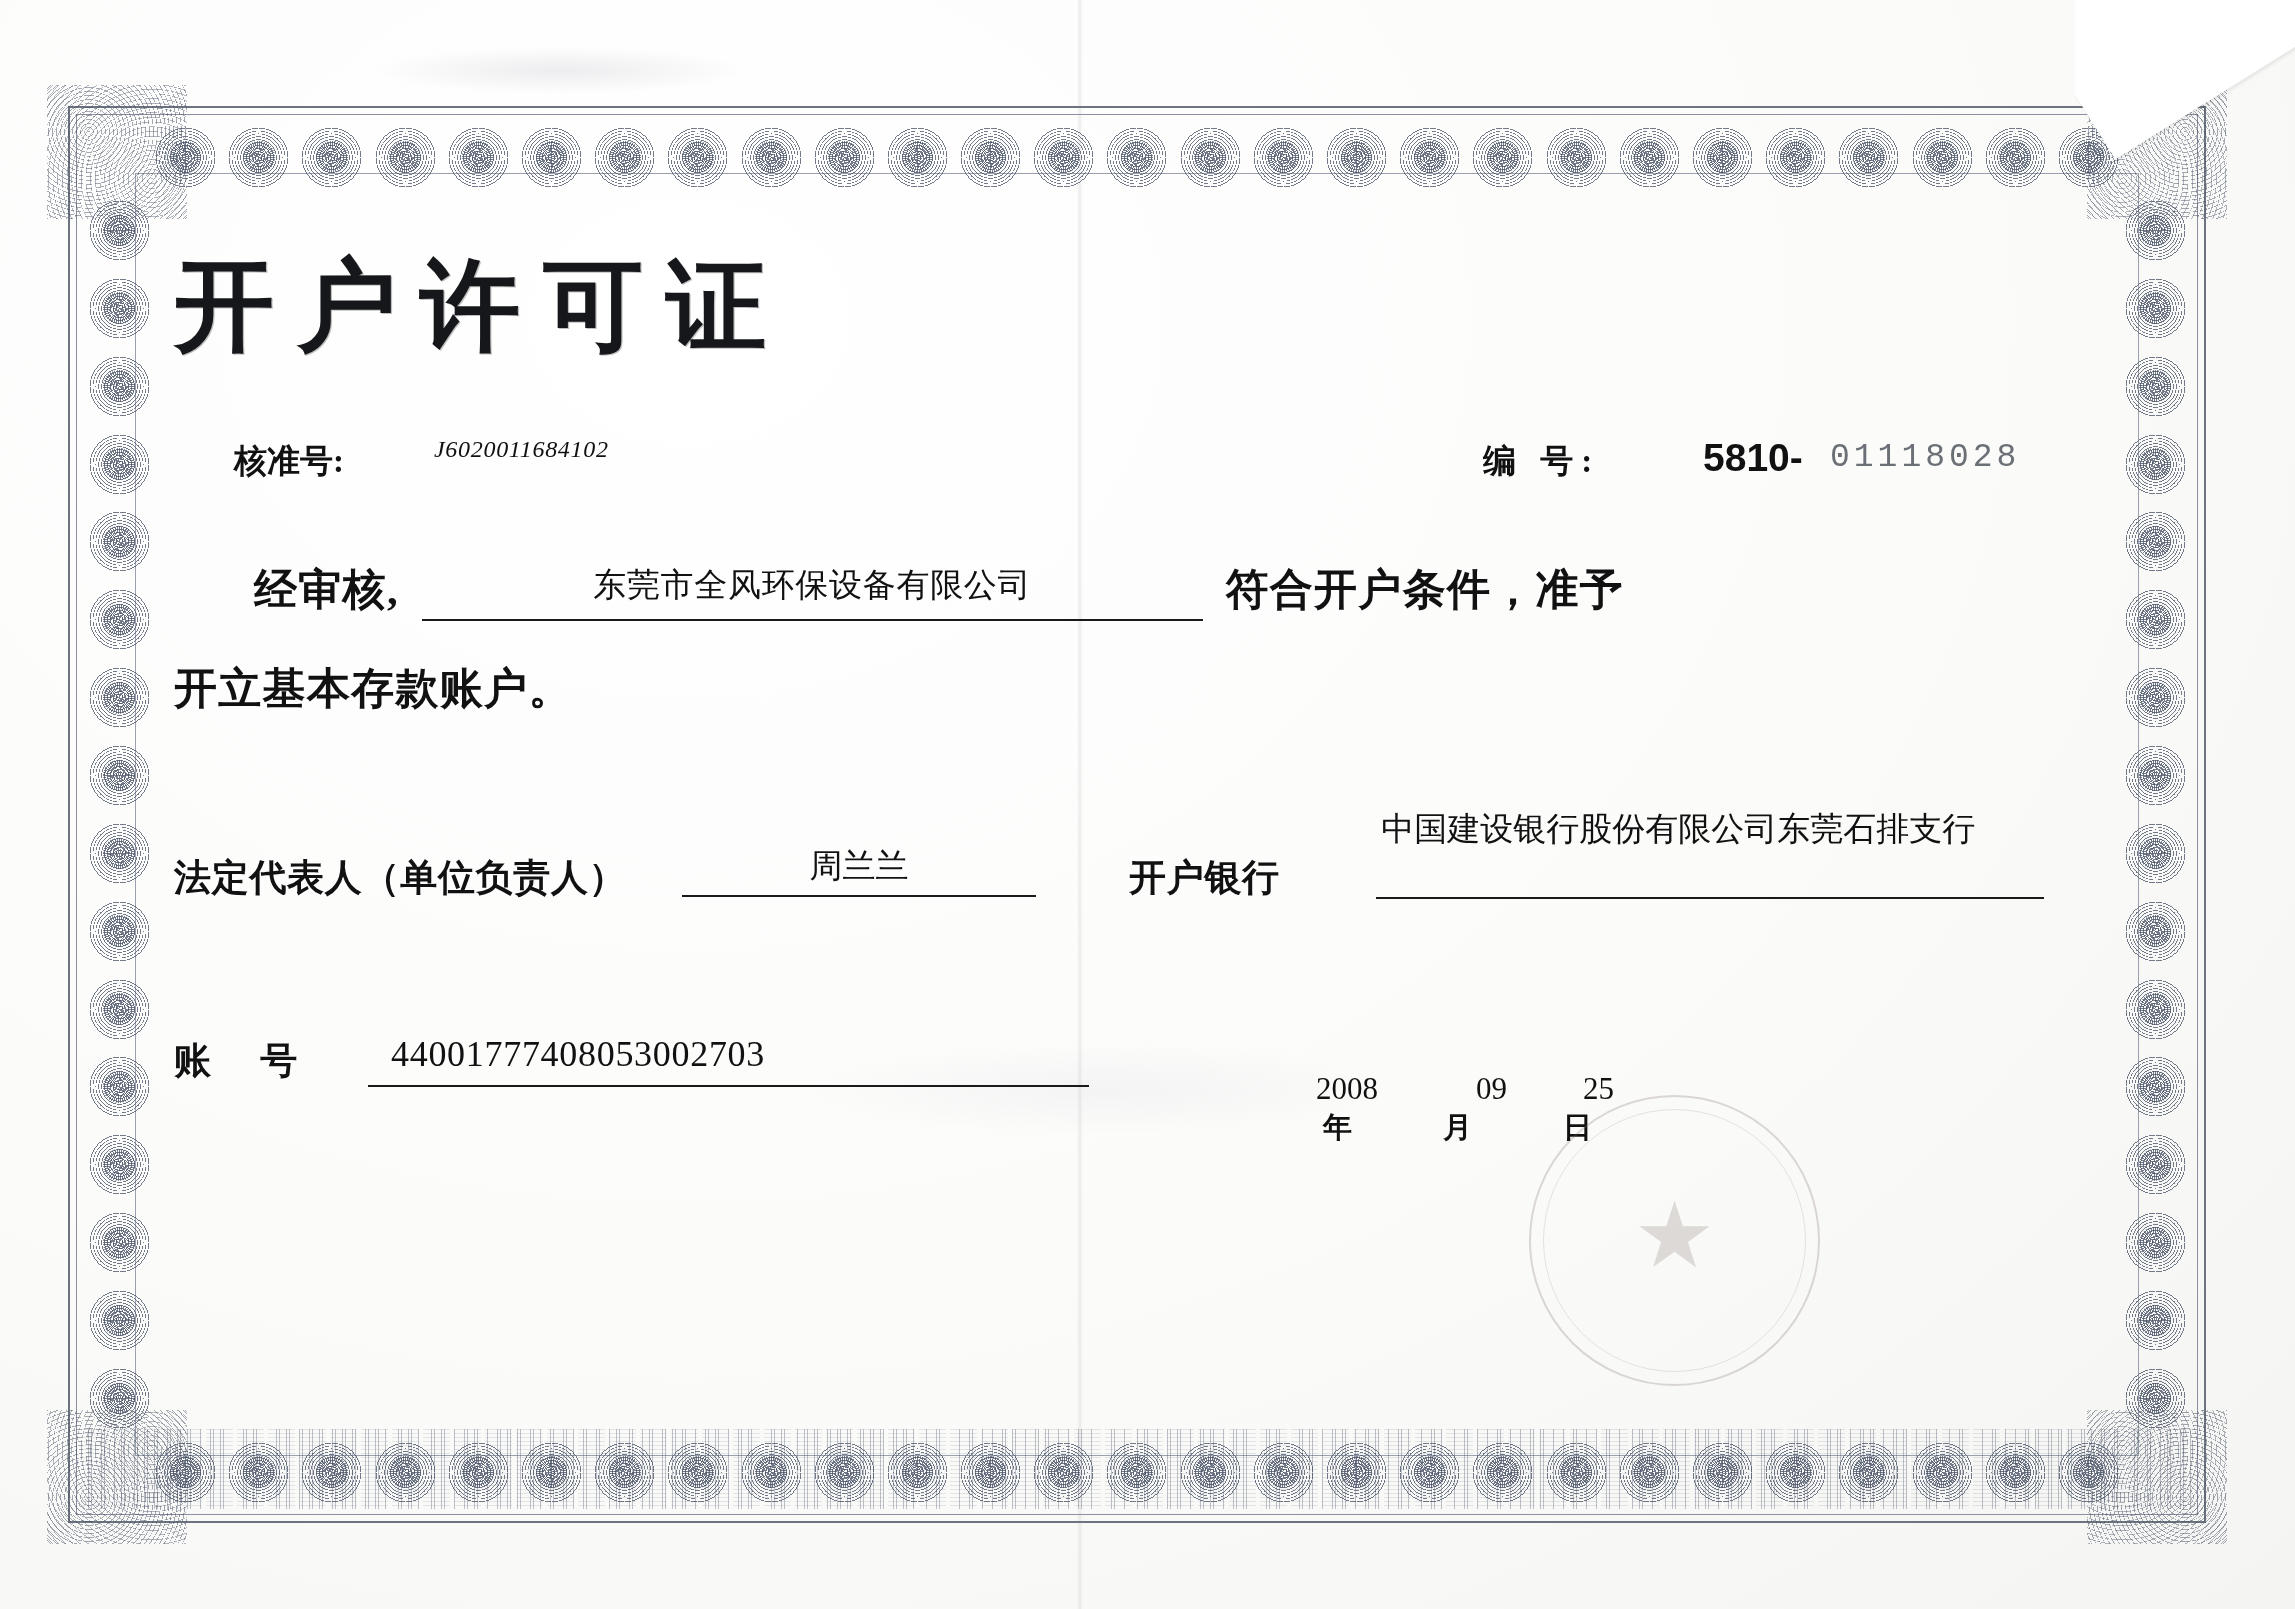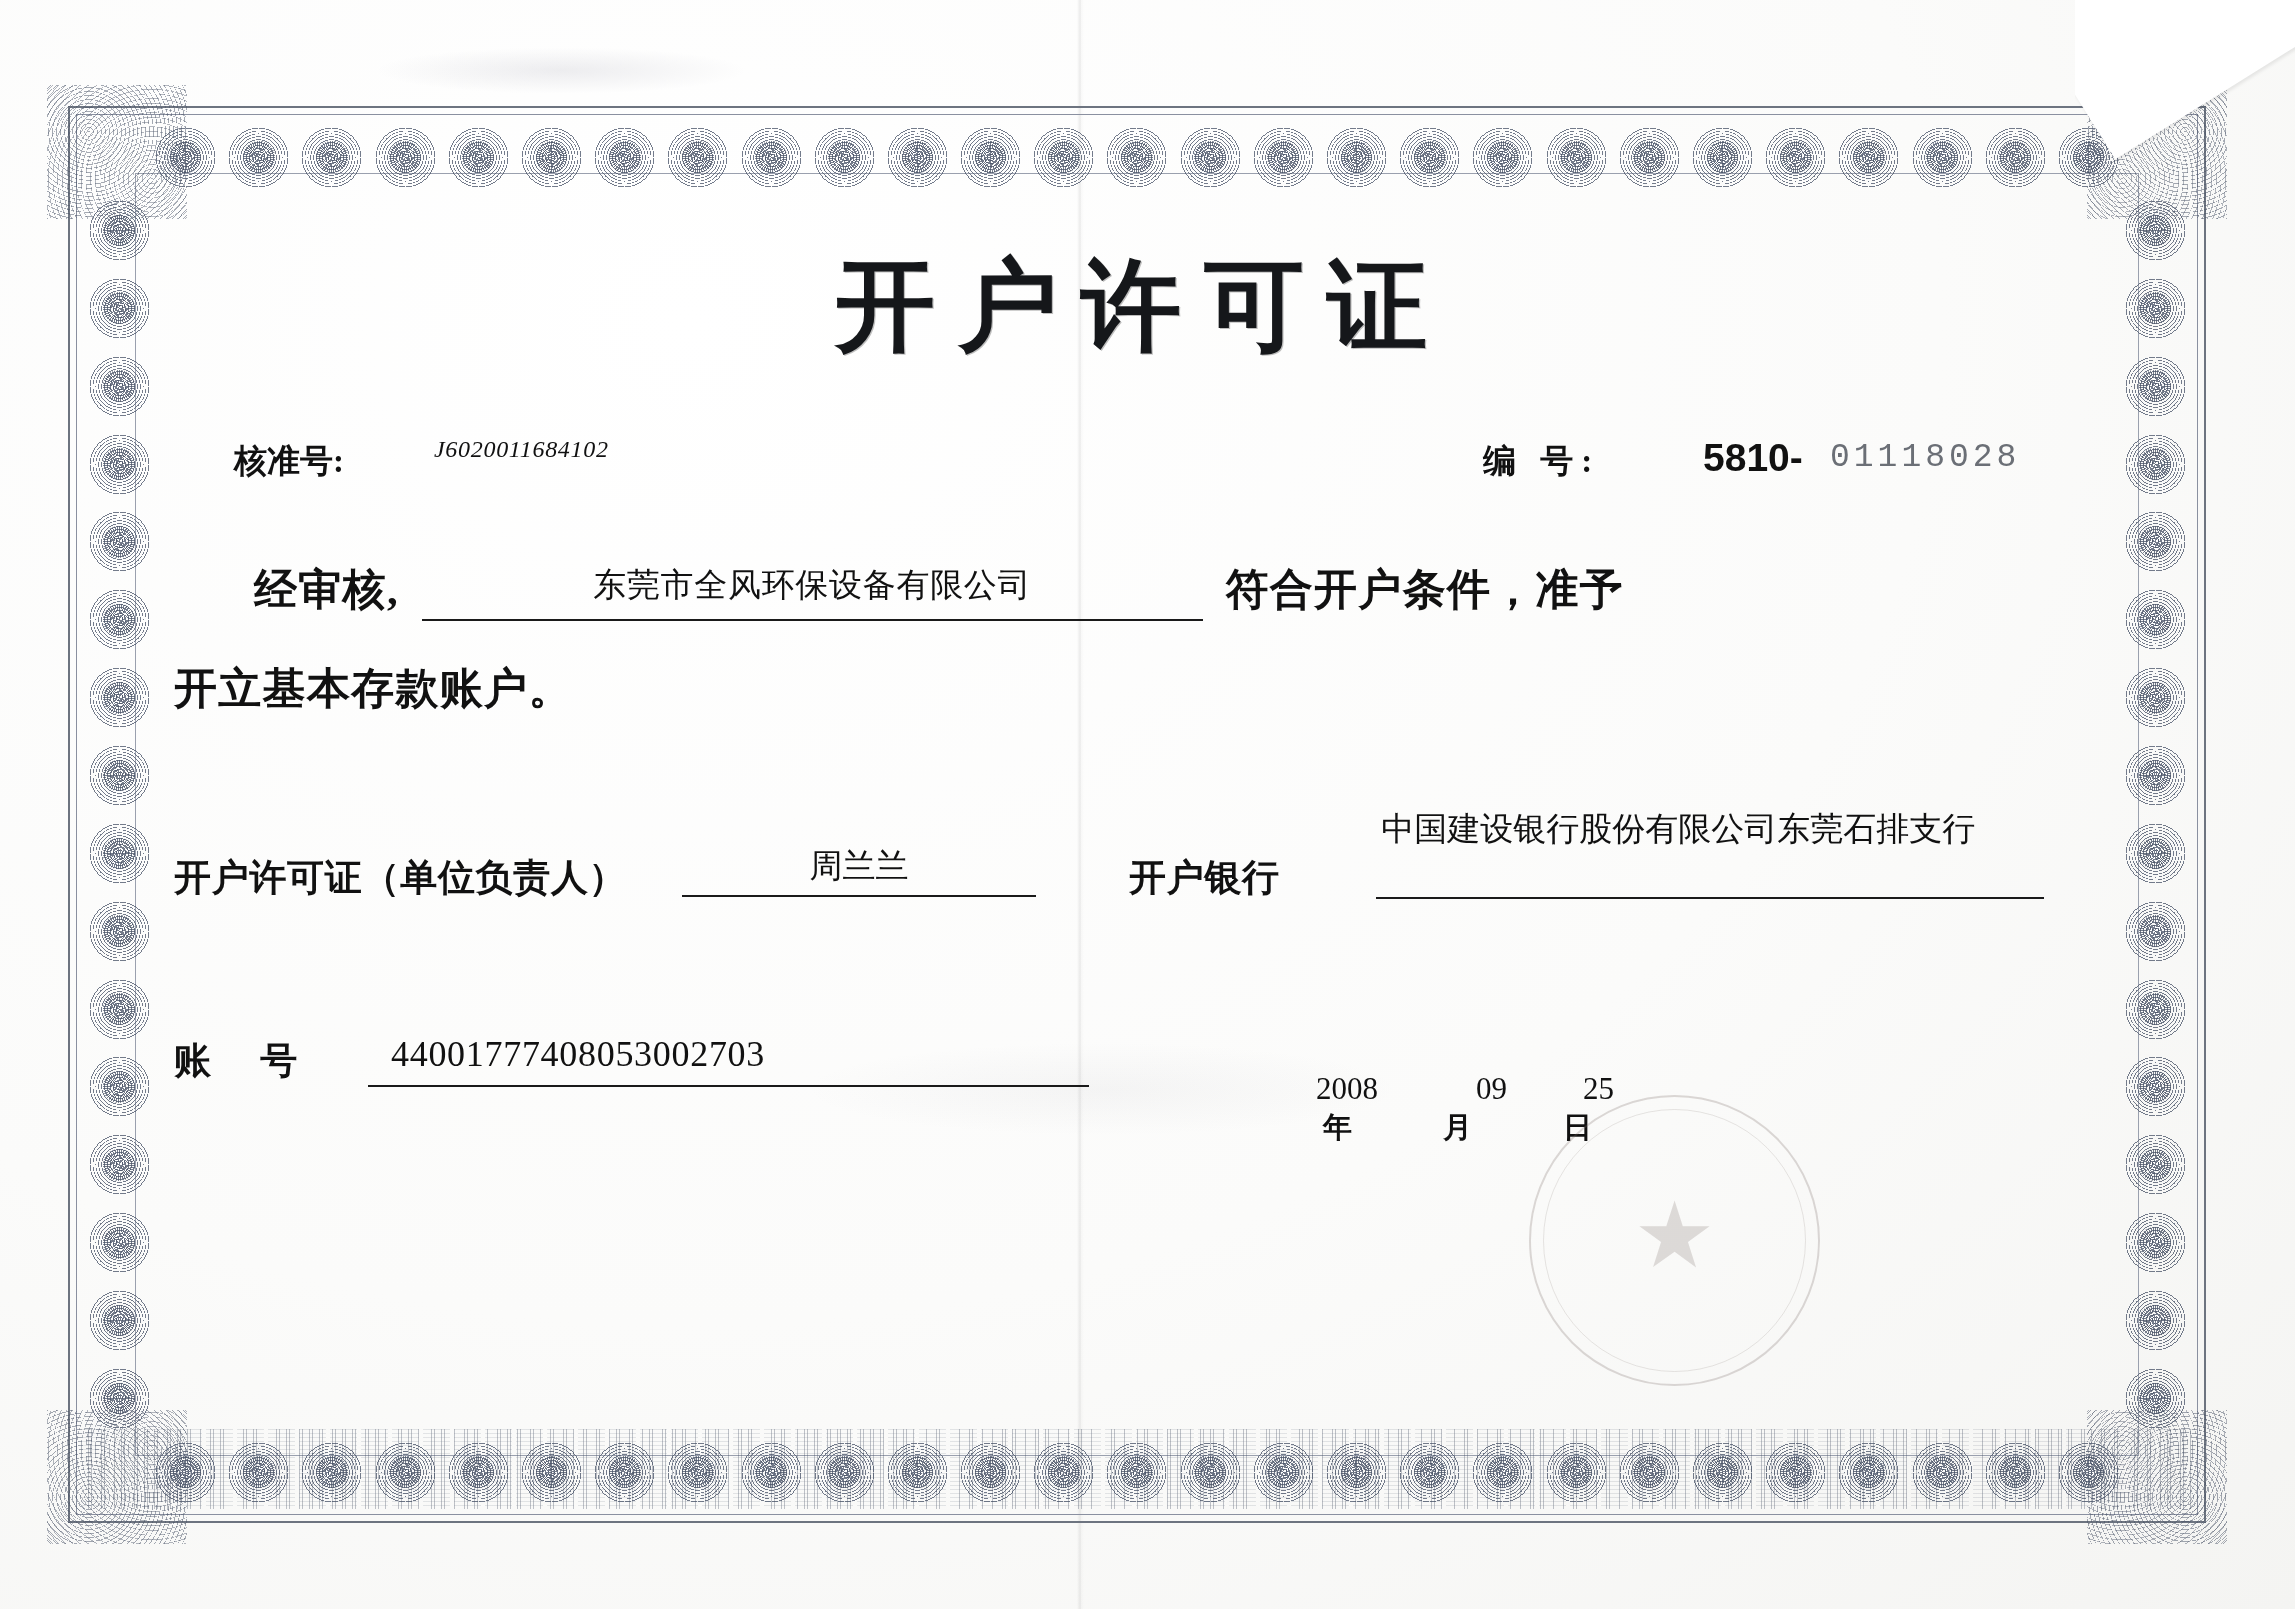--- a/index.html
+++ b/index.html
@@ -168,21 +168,21 @@
   
   .content {
     position: absolute;
     left: 174px;
     top: 200px;
     width: 1937px;
     height: 1236px;
     color: #111;
   }
   .doc-title {
-    text-align: center;
+    text-align: left;
     font-family: "DejaVu Serif", "Liberation Serif", serif;
     font-weight: 700;
     font-size: 100px;
     letter-spacing: 23px;
     margin: 40px 0 0 0;
     color: #15171a;
     text-shadow: 1.3px 1.3px 0 rgba(0,0,0,0.25);
   }
 
   .row-ids {
@@ -568,21 +568,21 @@
       <span class="lead">经审核,</span>
       <span class="blank-company">
         <span class="inner">东莞市全风环保设备有限公司</span>
       </span>
       <span>符合开户条件，准予</span>
     </div>
 
     <div class="para-2">开立基本存款账户。</div>
 
     <div class="row-rep">
-      <span class="rep-label">开户许可证（单位负责人）</span>
+      <span class="rep-label">法定代表人（单位负责人）</span>
       <span class="rep-blank">
         <span class="inner">周兰兰</span>
       </span>
       <span class="bank-label">开户银行</span>
       <span class="bank-blank">
         <span class="inner">中国建设银行股份有限公司东莞石排支行</span>
       </span>
     </div>
 
     <div class="row-acct">

